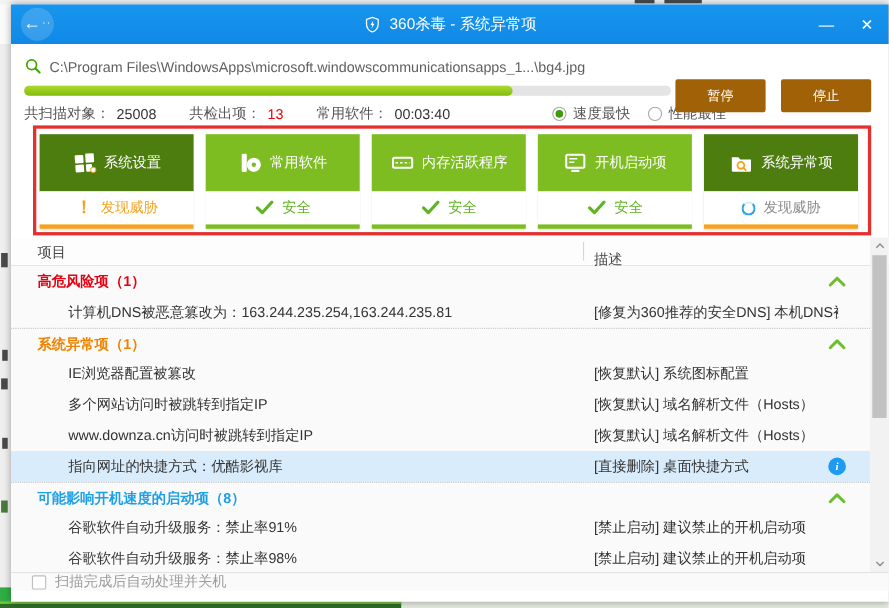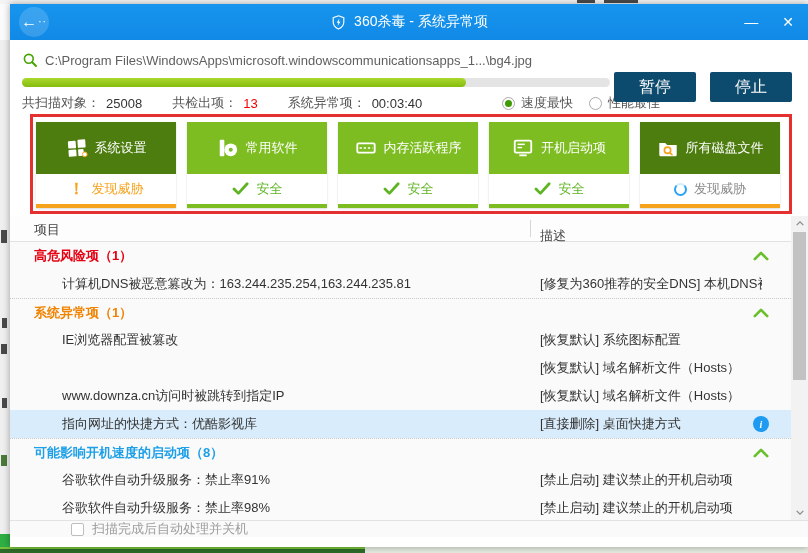--- a/index.html
+++ b/index.html
@@ -33,21 +33,21 @@
   .progress-fill { width:75.5%; height:9px; border-radius:5px; background:linear-gradient(#abd92e,#85bc0e); }
   .stats-row { position:absolute; left:12px; top:90px; display:flex; align-items:center; font-size:13px; color:#555; }
   .stat-label { margin-right:6px; }
   .stat-value { color:#333; margin-right:30px; }
   .stat-value.red { color:#f20000; }
   .modes { position:absolute; left:492px; top:90px; display:flex; align-items:center; gap:16px; font-size:13px; color:#555; }
   .mode { display:flex; align-items:center; gap:6px; cursor:pointer; }
   .radio { width:13px; height:13px; border:1px solid #a9a9a9; border-radius:50%; background:#fff; display:flex; align-items:center; justify-content:center; }
   .radio.selected::after { content:""; width:7px; height:7px; border-radius:50%; background:#3f9c05; }
   .scan-buttons { position:absolute; right:16px; top:68px; display:flex; gap:14px; }
-  .btn-blue { width:82px; height:30px; background:#0c4a6e; color:#fff; font-size:16px; border:none; border-radius:2px; cursor:pointer; font-family:inherit; }
+  .btn-blue { width:82px; height:30px; background:#a16207; color:#fff; font-size:12px; border:none; border-radius:2px; cursor:pointer; font-family:inherit; }
 
   
   .red-annotation { position:absolute; left:20px; top:110px; width:762px; height:100px; border:3px solid #e53030; pointer-events:none; }
 
   
   .cards { position:absolute; left:26px; top:118px; display:flex; gap:11px; }
   .card { width:140px; height:86px; background:#fff; box-shadow:0 1px 2px rgba(0,0,0,.15); }
   .card-header { height:52px; display:flex; align-items:center; justify-content:center; gap:7px; color:#fff; font-size:13px; }
   .card.threat .card-header, .card.scanning .card-header { background:#4d7c0f; }
   .card.safe .card-header { background:#7dbd22; }
@@ -81,21 +81,21 @@
   .chevron { position:absolute; right:22px; top:9px; }
   .info-badge { position:absolute; right:22px; top:6px; width:16px; height:16px; border-radius:50%; background:#1e9af0; color:#fff; font-size:10px; font-weight:bold; font-style:italic; display:flex; align-items:center; justify-content:center; font-family:"Liberation Serif","DejaVu Serif",serif; }
 
   
   .scrollbar { position:absolute; right:0; top:212px; width:17px; height:304px; background:#f2f2f2; }
   .sb-arrow { position:absolute; left:0; width:17px; height:15px; display:flex; align-items:center; justify-content:center; cursor:pointer; }
   .sb-up { top:0; } .sb-down { bottom:0; }
   .sb-thumb { position:absolute; left:2px; top:16px; width:13px; height:148px; background:#c2c2c2; cursor:pointer; }
 
   
-  .footer { position:absolute; left:0; top:516px; width:798px; height:17px; background:#fafafa; border-top:1px solid #e3e3e3; display:flex; align-items:center;padding-left:42px; }
+  .footer { position:absolute; left:0; top:516px; width:798px; height:17px; background:#fafafa; border-top:1px solid #e3e3e3; display:flex; align-items:center; }
   .checkbox { width:13px; height:13px; border:1px solid #bdbdbd; border-radius:2px; background:#fff; margin-left:19px; cursor:pointer; }
   .footer-label { font-size:13px; color:#9c9c9c; margin-left:8px; }
 </style>
 </head>
 <body>
 
 <div class="screen">
 
   <div class="desktop-top"></div>
   <div class="bg-mark" style="left:577px;top:0;width:18px;height:3px;"></div>
@@ -140,21 +140,21 @@
 
     <div class="progress-track">
       <div class="progress-fill"></div>
     </div>
 
     <div class="stats-row">
       <span class="stat-label">共扫描对象：</span>
       <span class="stat-value">25008</span>
       <span class="stat-label">共检出项：</span>
       <span class="stat-value red">13</span>
-      <span class="stat-label">系统异常项：</span>
+      <span class="stat-label">常用软件：</span>
       <span class="stat-value">00:03:40</span>
     </div>
 
     <div class="modes">
       <div class="mode">
         <span class="radio selected"></span>
         <span>速度最快</span>
       </div>
       <div class="mode">
         <span class="radio"></span>
@@ -243,21 +243,21 @@
         <div class="card-strip"></div>
       </div>
 
       <div class="card scanning">
         <div class="card-header">
           <svg viewBox="0 0 24 24" width="22" height="22">
             <path d="M2.5 6.5 h6.5 l2 2.2 h10.5 v11 a1.2 1.2 0 0 1 -1.2 1.2 h-16.6 a1.2 1.2 0 0 1 -1.2 -1.2 Z" fill="#fff"></path>
             <circle cx="11.5" cy="14.5" r="3.4" fill="none" stroke="#f7a21d" stroke-width="1.8"></circle>
             <line x1="14" y1="17" x2="16.3" y2="19.2" stroke="#f7a21d" stroke-width="1.8" stroke-linecap="round"></line>
           </svg>
-          <span>所有磁盘文件</span>
+          <span>系统异常项</span>
         </div>
         <div class="card-status">
           <span class="spinner"></span>
           <span class="status-scanning">发现威胁</span>
         </div>
         <div class="card-strip"></div>
       </div>
     </div>
 
     <div class="red-annotation"></div>
@@ -288,20 +288,21 @@
           <polyline points="2,9 9,2 16,9" fill="none" stroke="#6abf2d" stroke-width="3" stroke-linecap="round" stroke-linejoin="round"></polyline>
         </svg>
       </div>
 
       <div class="trow item">
         <span class="iname">IE浏览器配置被篡改</span>
         <span class="idesc">[恢复默认] 系统图标配置</span>
       </div>
 
       <div class="trow item">
+        <span class="iname">多个网站访问时被跳转到指定IP</span>
         <span class="idesc">[恢复默认] 域名解析文件（Hosts）</span>
       </div>
 
       <div class="trow item">
         <span class="iname">www.downza.cn访问时被跳转到指定IP</span>
         <span class="idesc">[恢复默认] 域名解析文件（Hosts）</span>
       </div>
 
       <div class="trow item selected">
         <span class="iname">指向网址的快捷方式：优酷影视库</span>

